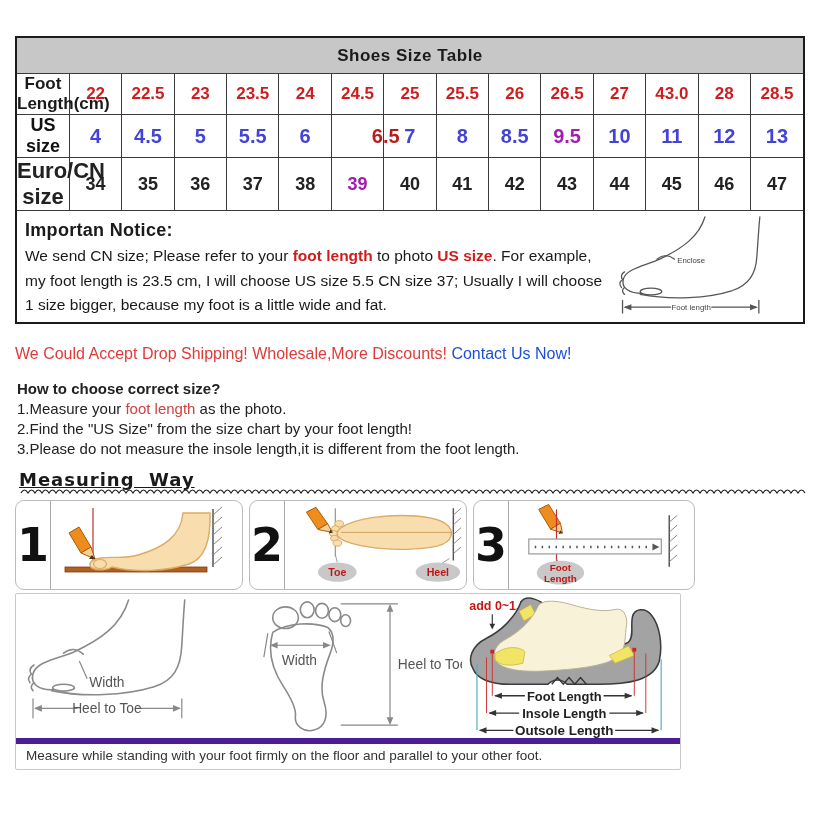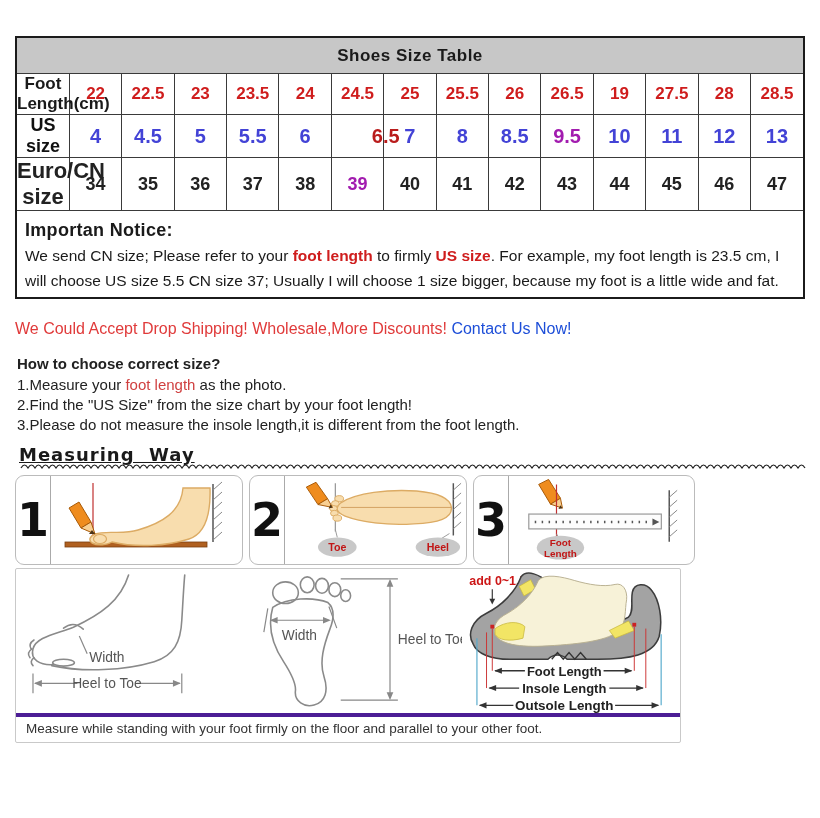--- a/index.html
+++ b/index.html
@@ -51,21 +51,21 @@
   .panels{display:flex;gap:6px;margin-top:5px;}
   .panel{border:1px solid #bbb;border-radius:9px;height:88px;display:flex;overflow:hidden;background:#fff;}
   .p1{width:226px;} .p2{width:216px;} .p3{width:220px;}
   .panel .num{width:34px;flex:0 0 34px;border-right:1px solid #aaa;display:flex;align-items:center;justify-content:center;
       font-size:46px;font-weight:bold;font-family:"DejaVu Sans",sans-serif;color:#111;}
   .panel svg{display:block;margin:2px 0 0 2px;}
 
   
   .bottom-box{width:664px;border:1px solid #c9c9c9;border-radius:2px;margin-top:3px;}
   .diagrams{display:flex;align-items:flex-start;padding:2px 0 0 2px;}
-  .caption{border-top:4px solid #4c1d95;font-size:13.5px;color:#333;padding:4px 10px 6px 10px;}
+  .caption{border-top:6px solid #4c1d95;font-size:13.5px;color:#333;padding:4px 10px 6px 10px;}
 
   .dim{stroke:#888;stroke-width:1.2;fill:none;}
   .dimtxt{fill:#555;font-size:14px;}
   .outline{stroke:#8a8a8a;stroke-width:1.6;fill:none;stroke-linecap:round;}
 </style>
 </head>
 <body>
 
 <div class="page">
 
@@ -80,22 +80,22 @@
             <td style="color: rgb(207, 29, 29); margin-top: 45px;">22</td>
             <td style="color: rgb(207, 29, 29);">22.5</td>
             <td style="color: rgb(207, 29, 29);">23</td>
             <td style="color: rgb(207, 29, 29);">23.5</td>
             <td style="color: rgb(207, 29, 29);">24</td>
             <td style="color: rgb(207, 29, 29);">24.5</td>
             <td style="color: rgb(207, 29, 29);">25</td>
             <td style="color: rgb(207, 29, 29);">25.5</td>
             <td style="color: rgb(207, 29, 29);">26</td>
             <td style="color: rgb(207, 29, 29);">26.5</td>
-            <td style="color: rgb(207, 29, 29);">19</td>
-            <td style="color: rgb(207, 29, 29);">27.5</td>
+            <td style="color: rgb(207, 29, 29);">27</td>
+            <td style="color: rgb(207, 29, 29);">43.0</td>
             <td style="color: rgb(207, 29, 29);">28</td>
             <td style="color: rgb(207, 29, 29);">28.5</td>
           </tr>
           <tr class="r-us">
             <td class="row-label" style="width: 118px;">US size</td>
             <td style="color: rgb(67, 67, 214);">4</td>
             <td style="color: rgb(67, 67, 214);">4.5</td>
             <td style="color: rgb(67, 67, 214);">5</td>
             <td style="color: rgb(67, 67, 214);">5.5</td>
             <td style="color: rgb(67, 67, 214);">6</td>
@@ -125,21 +125,38 @@
             <td style="color: rgb(34, 34, 34);">45</td>
             <td style="color: rgb(34, 34, 34);">46</td>
             <td style="color: rgb(34, 34, 34);">47</td>
           </tr>
         </tbody>
     </table>
 
     <div class="notice-row">
       <div class="notice-text">
         <span class="notice-head">Importan Notice:</span><br>
-        <span><span>We send CN size; Please refer to your </span><span class="hl-red">foot length</span><span> to firmly </span><span class="hl-red">US size</span><span>. For example, my foot length is 23.5 cm, I will choose US size 5.5 CN size 37; Usually I will choose 1 size bigger, because my foot is a little wide and fat.</span></span>
+        <span><span>We send CN size; Please refer to your </span><span class="hl-red">foot length</span><span> to photo </span><span class="hl-red">US size</span><span>. For example, my foot length is 23.5 cm, I will choose US size 5.5 CN size 37; Usually I will choose 1 size bigger, because my foot is a little wide and fat.</span></span>
+      </div>
+      <div class="notice-fig">
+        <svg width="185" height="102" viewBox="0 0 185 104">
+          <g stroke="#555" stroke-width="1.3" fill="none" stroke-linecap="round">
+            <path d="M97,2 C91,22 74,34 51,45 C35,52 17,55 14,65 C11,75 21,80 33,80"></path>
+            <path d="M15,58 q-5,3 -2,8 M13,66 q-5,3 -1,8 M15,74 q-4,3 0,7"></path>
+            <path d="M31,81 C63,87 100,85 125,77 C142,71 149,60 150,42 C151,28 152,12 153,2"></path>
+            <ellipse cx="42" cy="78" rx="11" ry="3.5"></ellipse>
+            <path d="M48,45 q9,-7 18,0"></path>
+            <path d="M13,87 v13 M152,87 v13"></path>
+            <path d="M16,94 H62 M104,94 H149"></path>
+          </g>
+          <polygon points="14,94 22,91 22,97" fill="#555"></polygon>
+          <polygon points="151,94 143,91 143,97" fill="#555"></polygon>
+          <text x="83" y="49" font-size="8" fill="#444" text-anchor="middle">Enclose</text>
+          <text x="83" y="97" font-size="8" fill="#444" text-anchor="middle">Foot length</text>
+        </svg>
       </div>
     </div>
   </div>
 
 
   <p class="promo"><span class="promo-red">We Could Accept Drop Shipping! Wholesale,More Discounts!</span> <span class="promo-link">Contact Us Now!</span></p>
 
   <div class="howto">
     <p class="howto-h">How to choose correct size?</p>
     <p><span>1.Measure your </span><span class="step-red">foot length</span><span> as the photo.</span></p>

